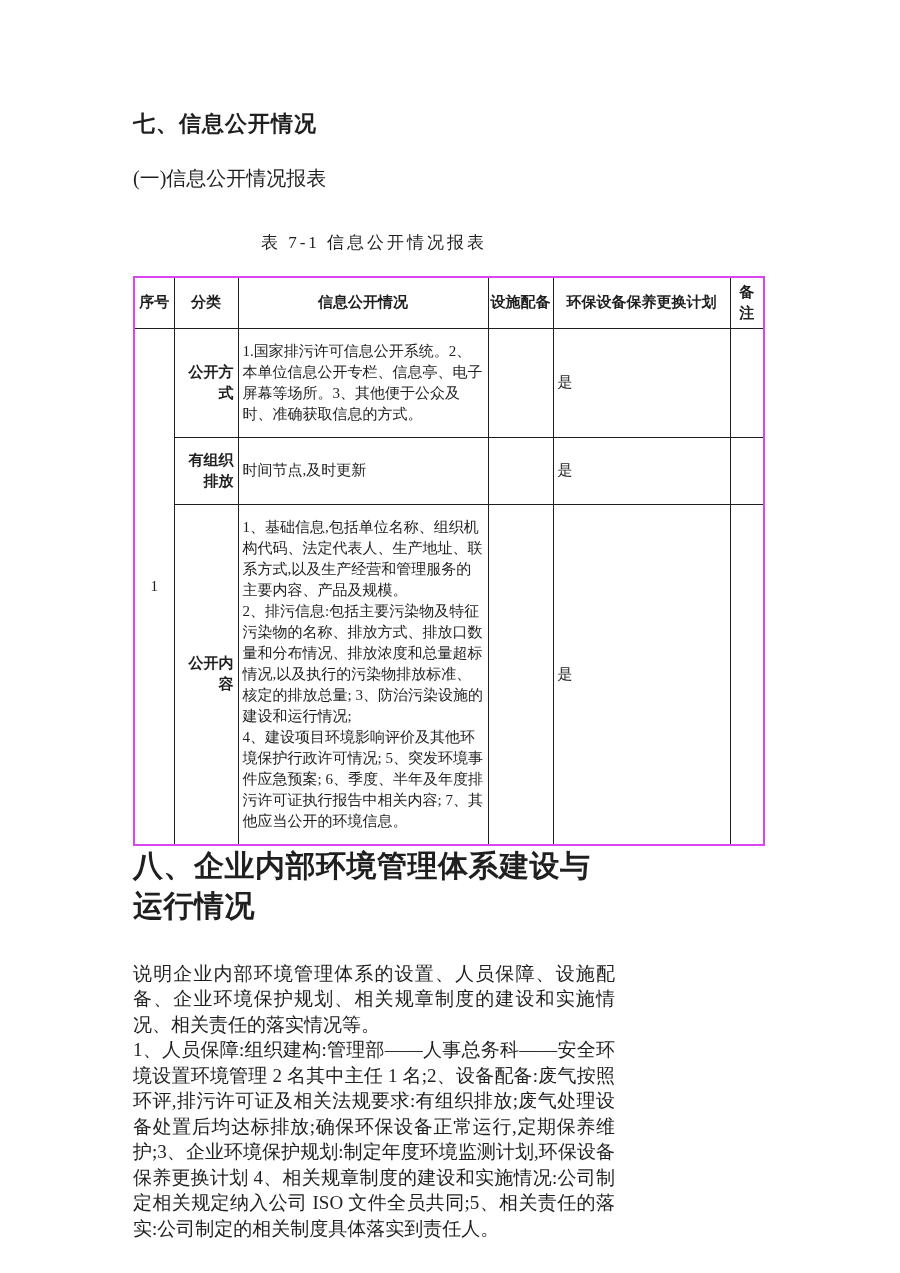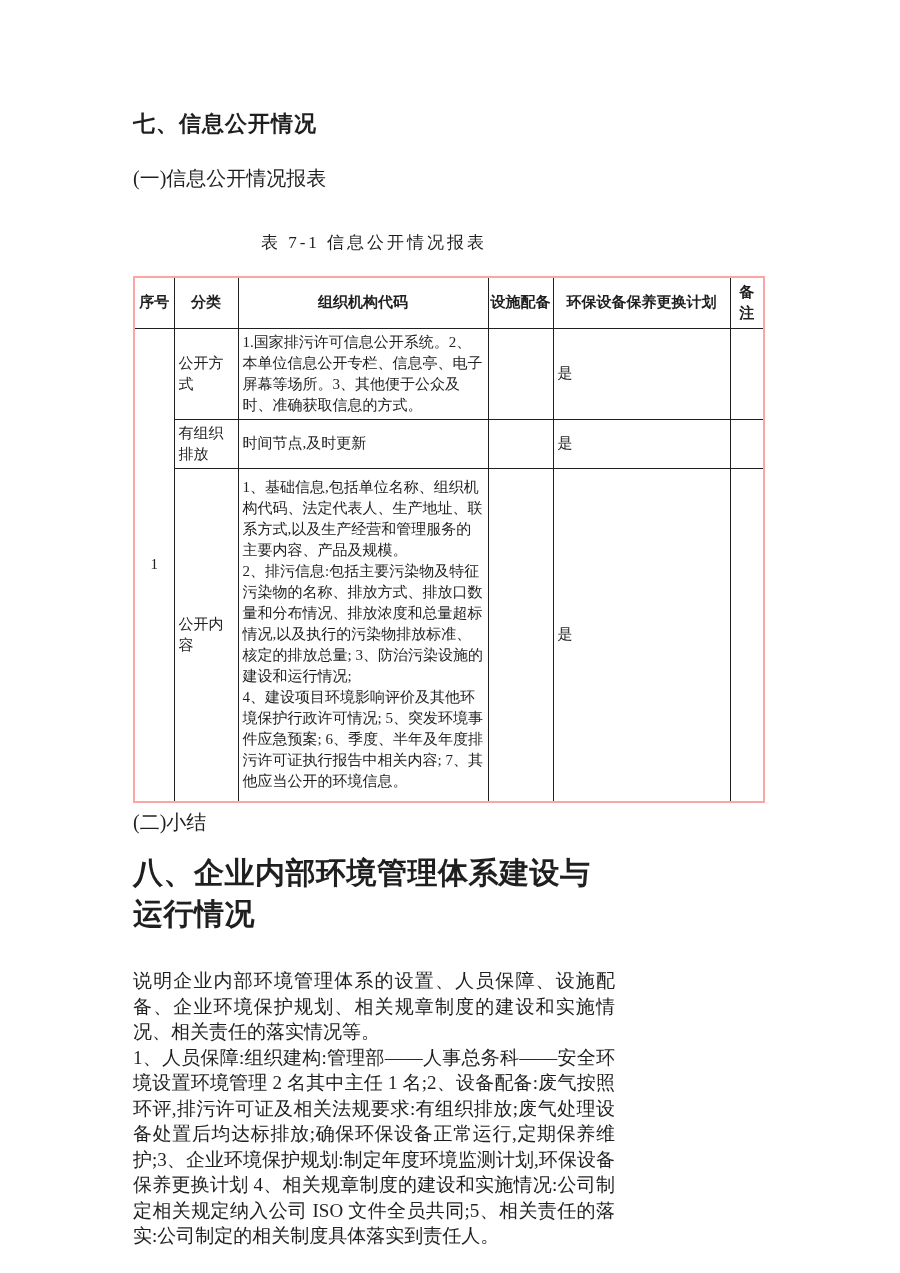--- a/index.html
+++ b/index.html
@@ -33,46 +33,46 @@
   .table-caption {
     font-size: 17px;
     text-align: center;
     letter-spacing: 3px;
     margin: 0 0 22px 0;
   }
   table.report {
     border-collapse: collapse;
     width: 630px;
     table-layout: fixed;
-    border: 2px solid #fca5a5;
+    border: 2px solid #d946ef;
   }
   table.report th, table.report td {
     border: 1px solid #1f1f1f;
     font-size: 15px;
     line-height: 21px;
-    padding: 3px 4px;
+    padding: 12px 4px;
     vertical-align: middle;
     overflow: hidden;
   }
   table.report th {
     font-weight: bold;
     text-align: center;
     padding: 4px 2px;
   }
   thead tr { height: 46px; }
   tr.row-method  { height: 88px; }
   tr.row-timing  { height: 44px; }
   tr.row-content { height: 334px; }
   td.cell-serial {
     text-align: center;
     font-weight: normal;
   }
   td.cell-category {
-    text-align: left;
-    font-weight: normal;
+    text-align: right;
+    font-weight: bold;
     padding: 2px 2px;
   }
   td.cell-content {
     text-align: left;
     white-space: pre-line;
   }
   td.cell-compliant {
     text-align: left;
     padding-left: 6px;
   }
@@ -121,21 +121,21 @@
       <col style="width:64px">
       <col style="width:250px">
       <col style="width:65px">
       <col style="width:177px">
       <col style="width:34px">
     </colgroup>
     <thead>
       <tr>
         <th>序号</th>
         <th>分类</th>
-        <th>组织机构代码</th>
+        <th>信息公开情况</th>
         <th>设施配备</th>
         <th>环保设备保养更换计划</th>
         <th>备注</th>
       </tr>
     </thead>
     <tbody>
       <tr class="row-method">
         <td class="cell-serial" rowspan="3">1</td>
         <td class="cell-category">公开方式</td>
         <td class="cell-content">1.国家排污许可信息公开系统。2、本单位信息公开专栏、信息亭、电子屏幕等场所。3、其他便于公众及时、准确获取信息的方式。</td>
@@ -155,21 +155,20 @@
         <td class="cell-content">1、基础信息,包括单位名称、组织机构代码、法定代表人、生产地址、联系方式,以及生产经营和管理服务的主要内容、产品及规模。
 2、排污信息:包括主要污染物及特征污染物的名称、排放方式、排放口数量和分布情况、排放浓度和总量超标情况,以及执行的污染物排放标准、核定的排放总量;  3、防治污染设施的建设和运行情况;
 4、建设项目环境影响评价及其他环境保护行政许可情况;  5、突发环境事件应急预案;  6、季度、半年及年度排污许可证执行报告中相关内容;  7、其他应当公开的环境信息。</td>
         <td class="cell-actual"></td>
         <td class="cell-compliant">是</td>
         <td class="cell-remark"></td>
       </tr>
     </tbody>
   </table>
 
-  <h2 class="h-sub2">(二)小结</h2>
 
 
   <h1 class="h-major8">八、企业内部环境管理体系建设与运行情况</h1>
 
   <p class="body8">说明企业内部环境管理体系的设置、人员保障、设施配备、企业环境保护规划、相关规章制度的建设和实施情况、相关责任的落实情况等。
 1、人员保障:组织建构:管理部——人事总务科——安全环境设置环境管理 2 名其中主任 1 名;2、设备配备:废气按照环评,排污许可证及相关法规要求:有组织排放;废气处理设备处置后均达标排放;确保环保设备正常运行,定期保养维护;3、企业环境保护规划:制定年度环境监测计划,环保设备保养更换计划 4、相关规章制度的建设和实施情况:公司制定相关规定纳入公司 ISO 文件全员共同;5、相关责任的落实:公司制定的相关制度具体落实到责任人。</p>
 
 </div>
 
 </body></html>

